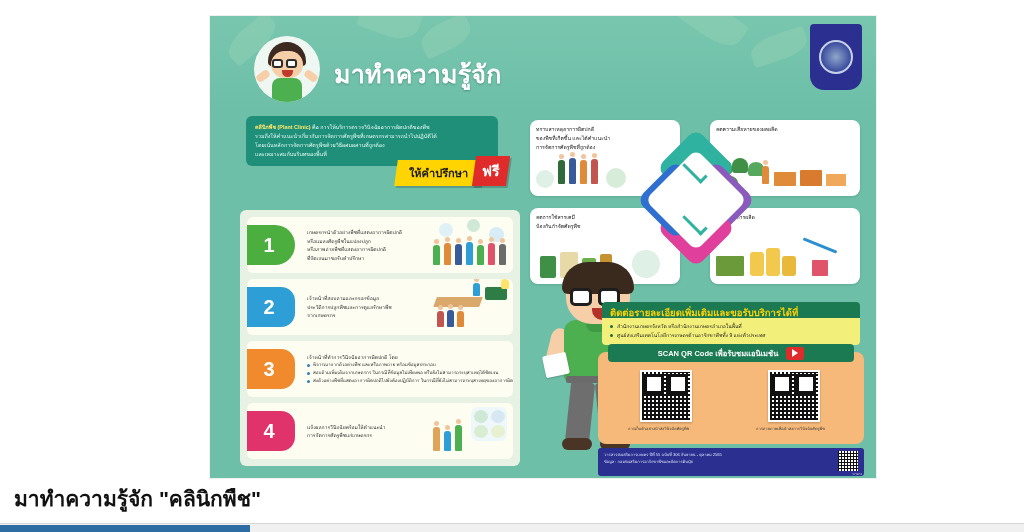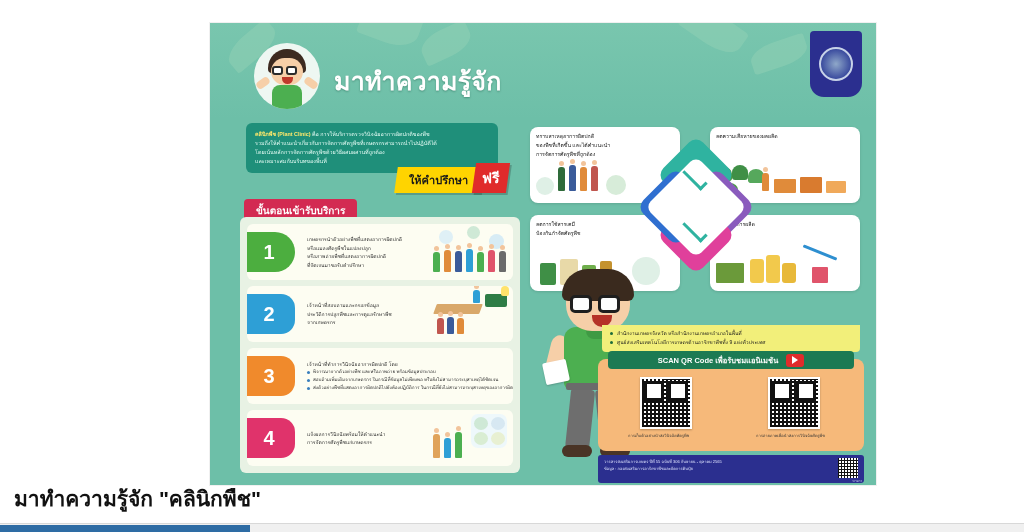--- a/index.html
+++ b/index.html
@@ -11,21 +11,21 @@
     position:relative;
     overflow:hidden;
   }
 
   
   #page { position:absolute; inset:0; background:#fff; }
 
   
   #poster {
     position:absolute;
-    left:210px; top:23px;
+    left:210px; top:16px;
     width:666px; height:462px;
     background:#6dbfa8;
     overflow:hidden;
     box-shadow:0 0 0 1px rgba(0,0,0,.06);
   }
   
   .leafdeco {
     position:absolute; border-radius:50% 8% 50% 8%;
     background:#8fd0b4; opacity:.55;
   }
@@ -351,21 +351,20 @@
 
     <div id="free-badge">
       <div id="free-yellow">
         <span>ให้คำปรึกษา</span>
       </div>
       <div id="free-red">
         <span>ฟรี</span>
       </div>
     </div>
 
-    <div id="steps-header">ขั้นตอนเข้ารับบริการ</div>
 
     <div id="steps-panel">
 
       <div class="step">
         <div class="step-badge s1">1</div>
         <div class="step-text">
           <div class="step-line">เกษตรกรนำตัวอย่างพืชที่แสดงอาการผิดปกติ</div>
           <div class="step-line">หรือแมลงศัตรูพืชในแปลงปลูก</div>
           <div class="step-line">หรือภาพถ่ายพืชที่แสดงอาการผิดปกติ</div>
           <div class="step-line">ที่จัดเจนมาขอรับคำปรึกษา</div>
@@ -508,20 +507,21 @@
       <div id="ch-collar"></div>
       <div id="ch-belt"></div>
       <div id="ch-head"></div>
       <div id="ch-hair"></div>
       <div class="ch-glass l"></div>
       <div class="ch-glass r"></div>
       <div id="ch-mouth"></div>
       <div id="ch-paper"></div>
     </div>
 
+    <div id="contact-title">ติดต่อรายละเอียดเพิ่มเติมและขอรับบริการได้ที่</div>
     <div id="contact-body">
       <div class="cline">สำนักงานเกษตรจังหวัด หรือสำนักงานเกษตรอำเภอในพื้นที่</div>
       <div class="cline">ศูนย์ส่งเสริมเทคโนโลยีการเกษตรด้านอารักขาพืชทั้ง 9 แห่งทั่วประเทศ</div>
     </div>
 
     <div id="qr-panel">
       <div id="qr-bar">
         <span id="qr-bar-label">SCAN QR Code เพื่อรับชมแอนิเมชัน</span>
         <span id="yt-btn">
             <span class="tri"></span>

